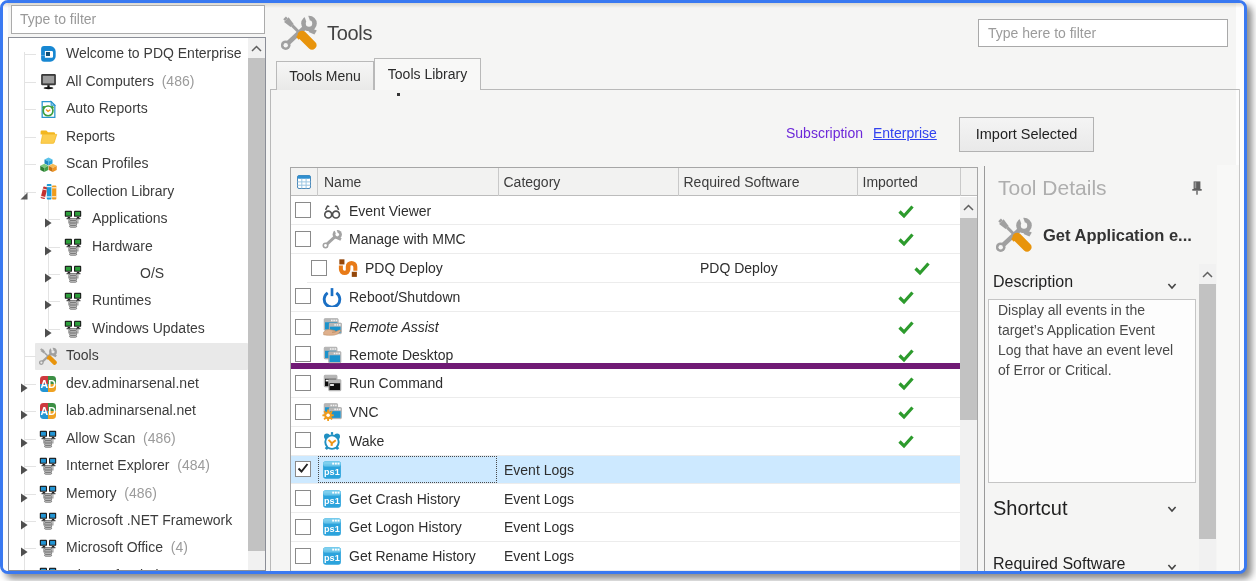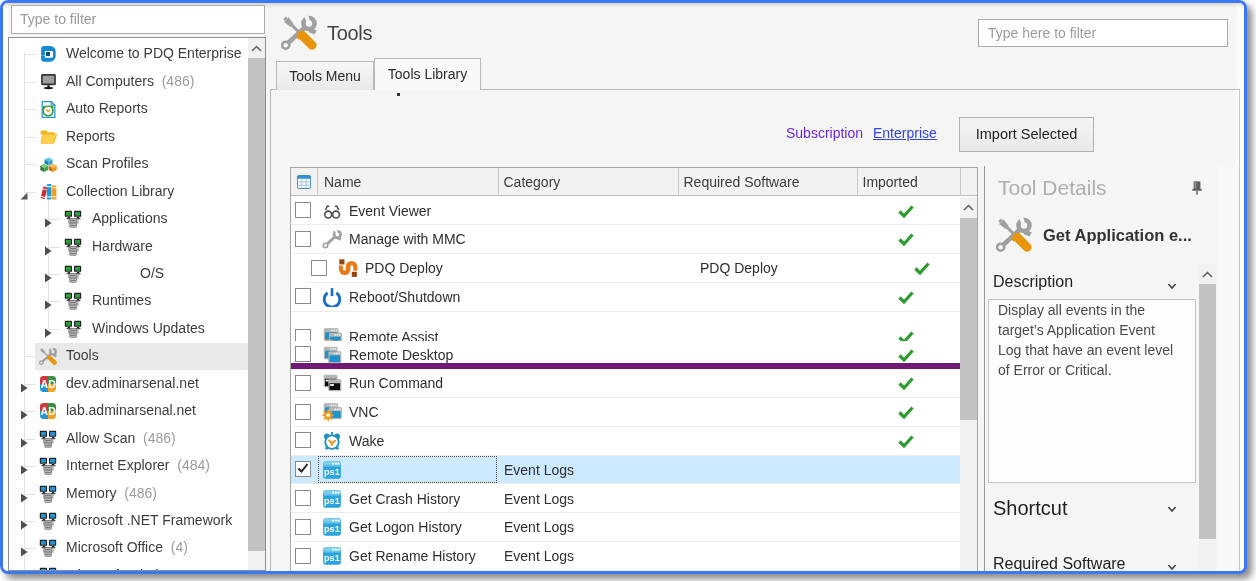--- a/index.html
+++ b/index.html
@@ -502,21 +502,21 @@
 <div style="position:absolute;left:4px;top:5.5px;width:16px;height:16px;border:1px solid #8a8a8a;background:#fff;"></div>
 <div style="position:absolute;left:31px;top:4px;width:20px;height:20px;"><svg width="20" height="20" viewBox="0 0 18 18">
 <path d="M 5.1 5.3 A 7 7 0 1 0 12.9 5.3" fill="none" stroke="#1a6fc4" stroke-width="2.6"></path>
 <rect x="7.8" y="1" width="2.4" height="7.2" fill="#1a6fc4"></rect>
             </svg></div>
 <div style="position:absolute;left:58px;top:0;height:28px;line-height:28px;font-size:14px;color:#2e2e2e;white-space:nowrap;">Reboot/Shutdown</div>
 <div style="position:absolute;left:606px;top:5px;width:18px;height:18px;"><svg width="18" height="18" viewBox="0 0 18 18">
               <path d="M2.5 9.5 L7 14 L15.5 4.5" fill="none" stroke="#2d9b2d" stroke-width="3.2"></path>
             </svg></div>
 </div>
-<div style="position:absolute;left:0;top:155px;width:669px;height:28.8px;background:#fff;border-bottom:1px solid #ececec;">
+<div style="position:absolute;left:0;top:145px;width:669px;height:28.8px;background:#fff;border-bottom:1px solid #ececec;font-style:italic;">
 <div style="position:absolute;left:4px;top:5.5px;width:16px;height:16px;border:1px solid #8a8a8a;background:#fff;"></div>
 <div style="position:absolute;left:31px;top:4px;width:20px;height:20px;"><svg width="20" height="20" viewBox="0 0 18 18">
               <rect x="2" y="1.5" width="12.5" height="10.5" rx="0.8" fill="#c9c9c9" stroke="#9a9a9a" stroke-width="0.6"></rect>
               <rect x="2" y="1.5" width="12.5" height="3.2" fill="#b5b5b5"></rect>
               <rect x="2.7" y="4.7" width="11.1" height="6.6" fill="#1b93cc"></rect>
               <rect x="12.3" y="2.4" width="1.4" height="1.4" fill="#f2f2f2"></rect>
               <rect x="10.200000000000001" y="2.4" width="1.4" height="1.4" fill="#f2f2f2"></rect>
               <rect x="8.100000000000001" y="2.4" width="1.4" height="1.4" fill="#f2f2f2"></rect>
               <rect x="6.5" y="5.5" width="11" height="9.5" rx="0.8" fill="#c9c9c9" stroke="#9a9a9a" stroke-width="0.6"></rect>
               <rect x="6.5" y="5.5" width="11" height="3.2" fill="#b5b5b5"></rect>

